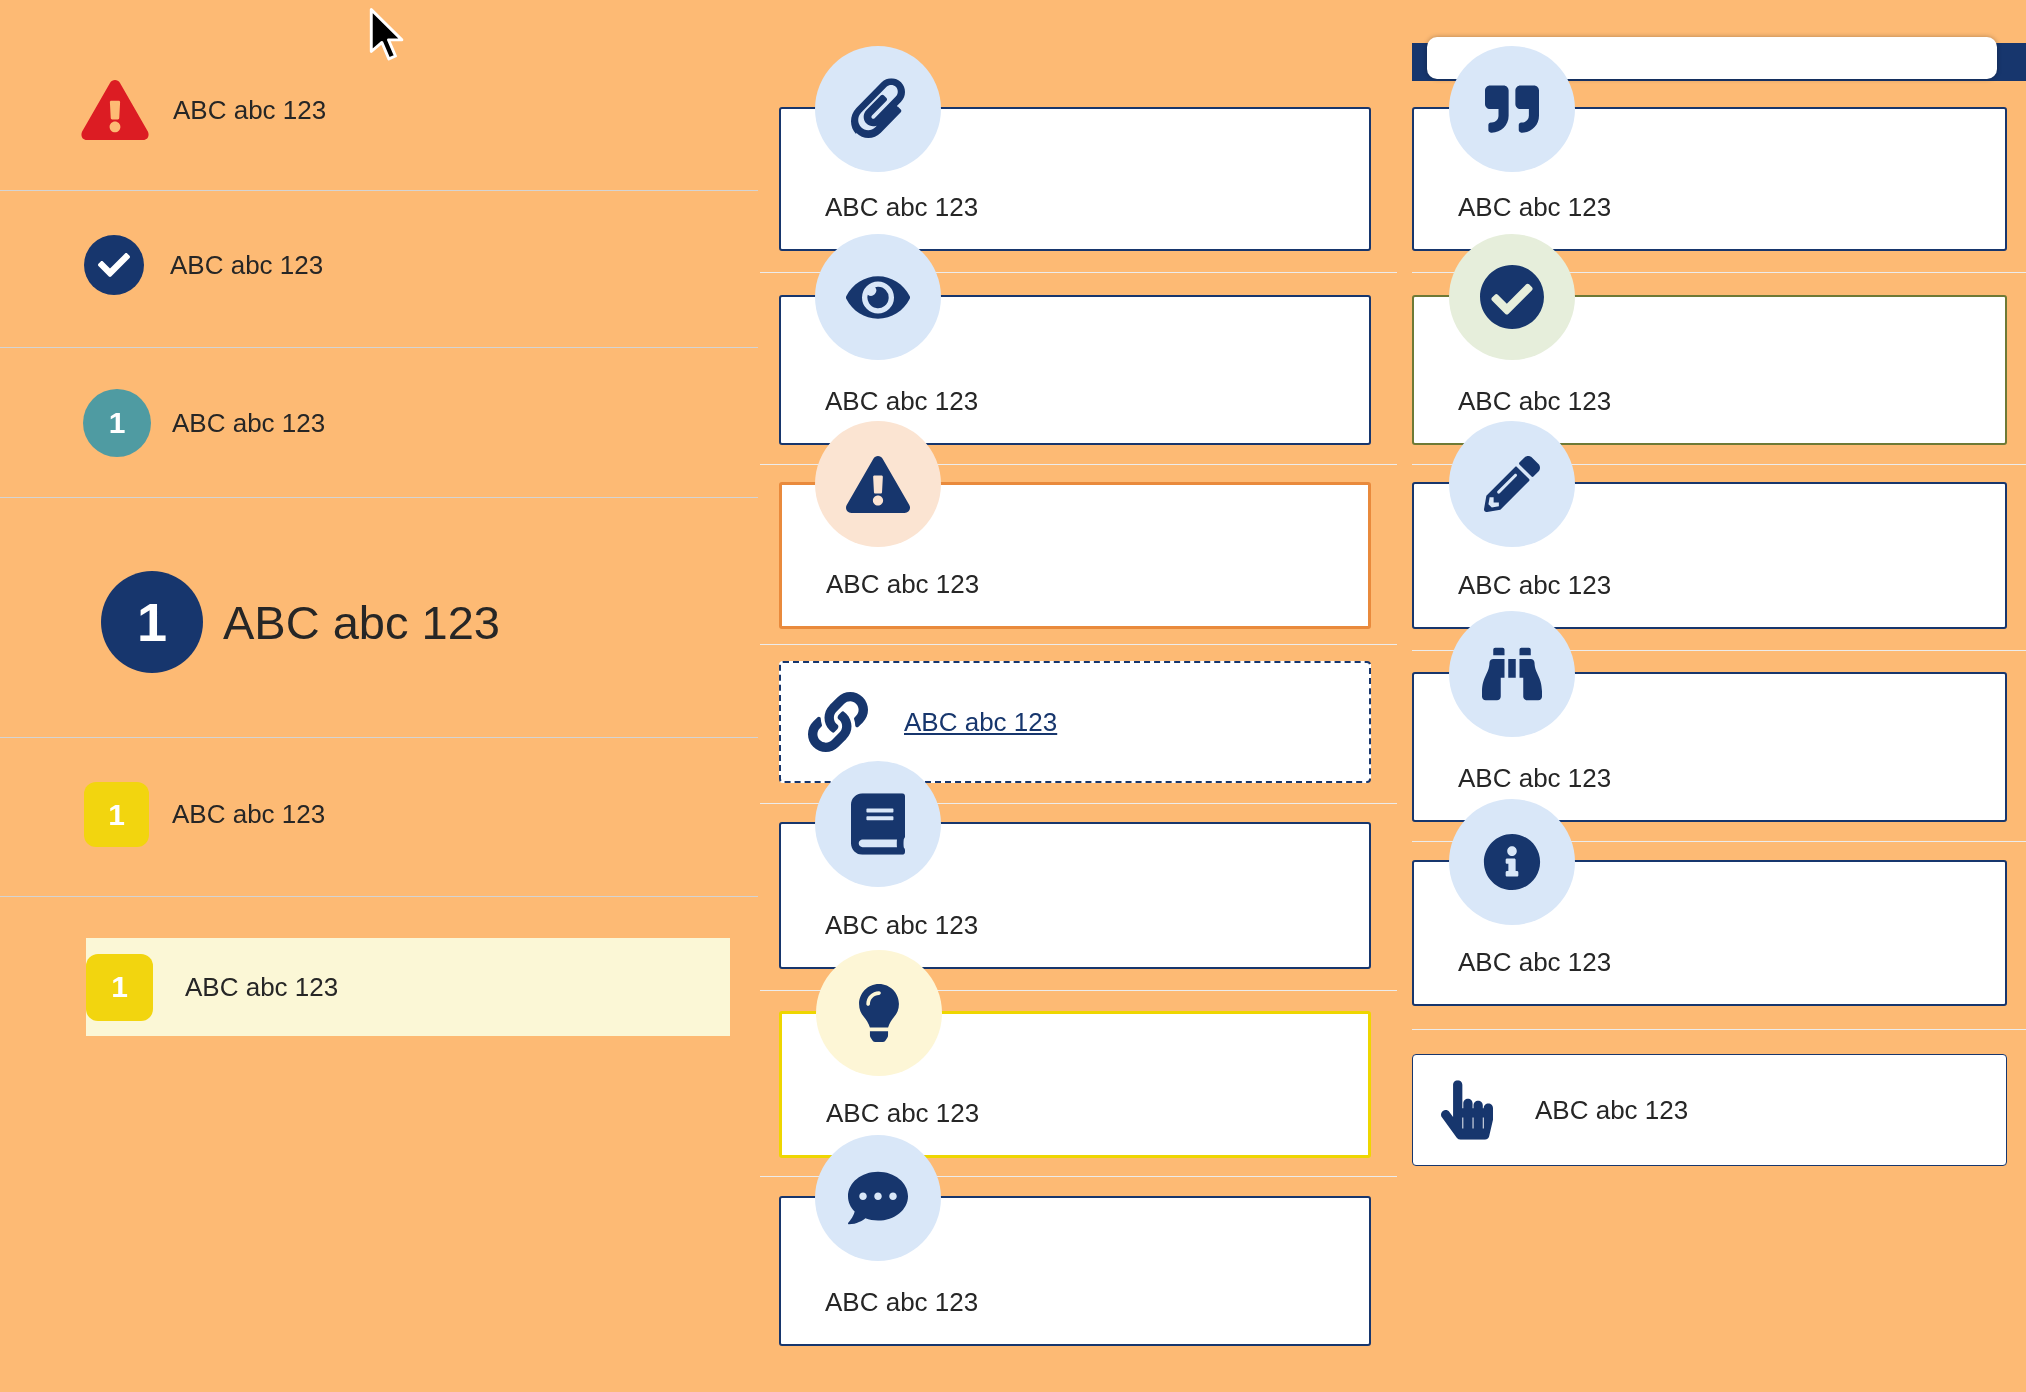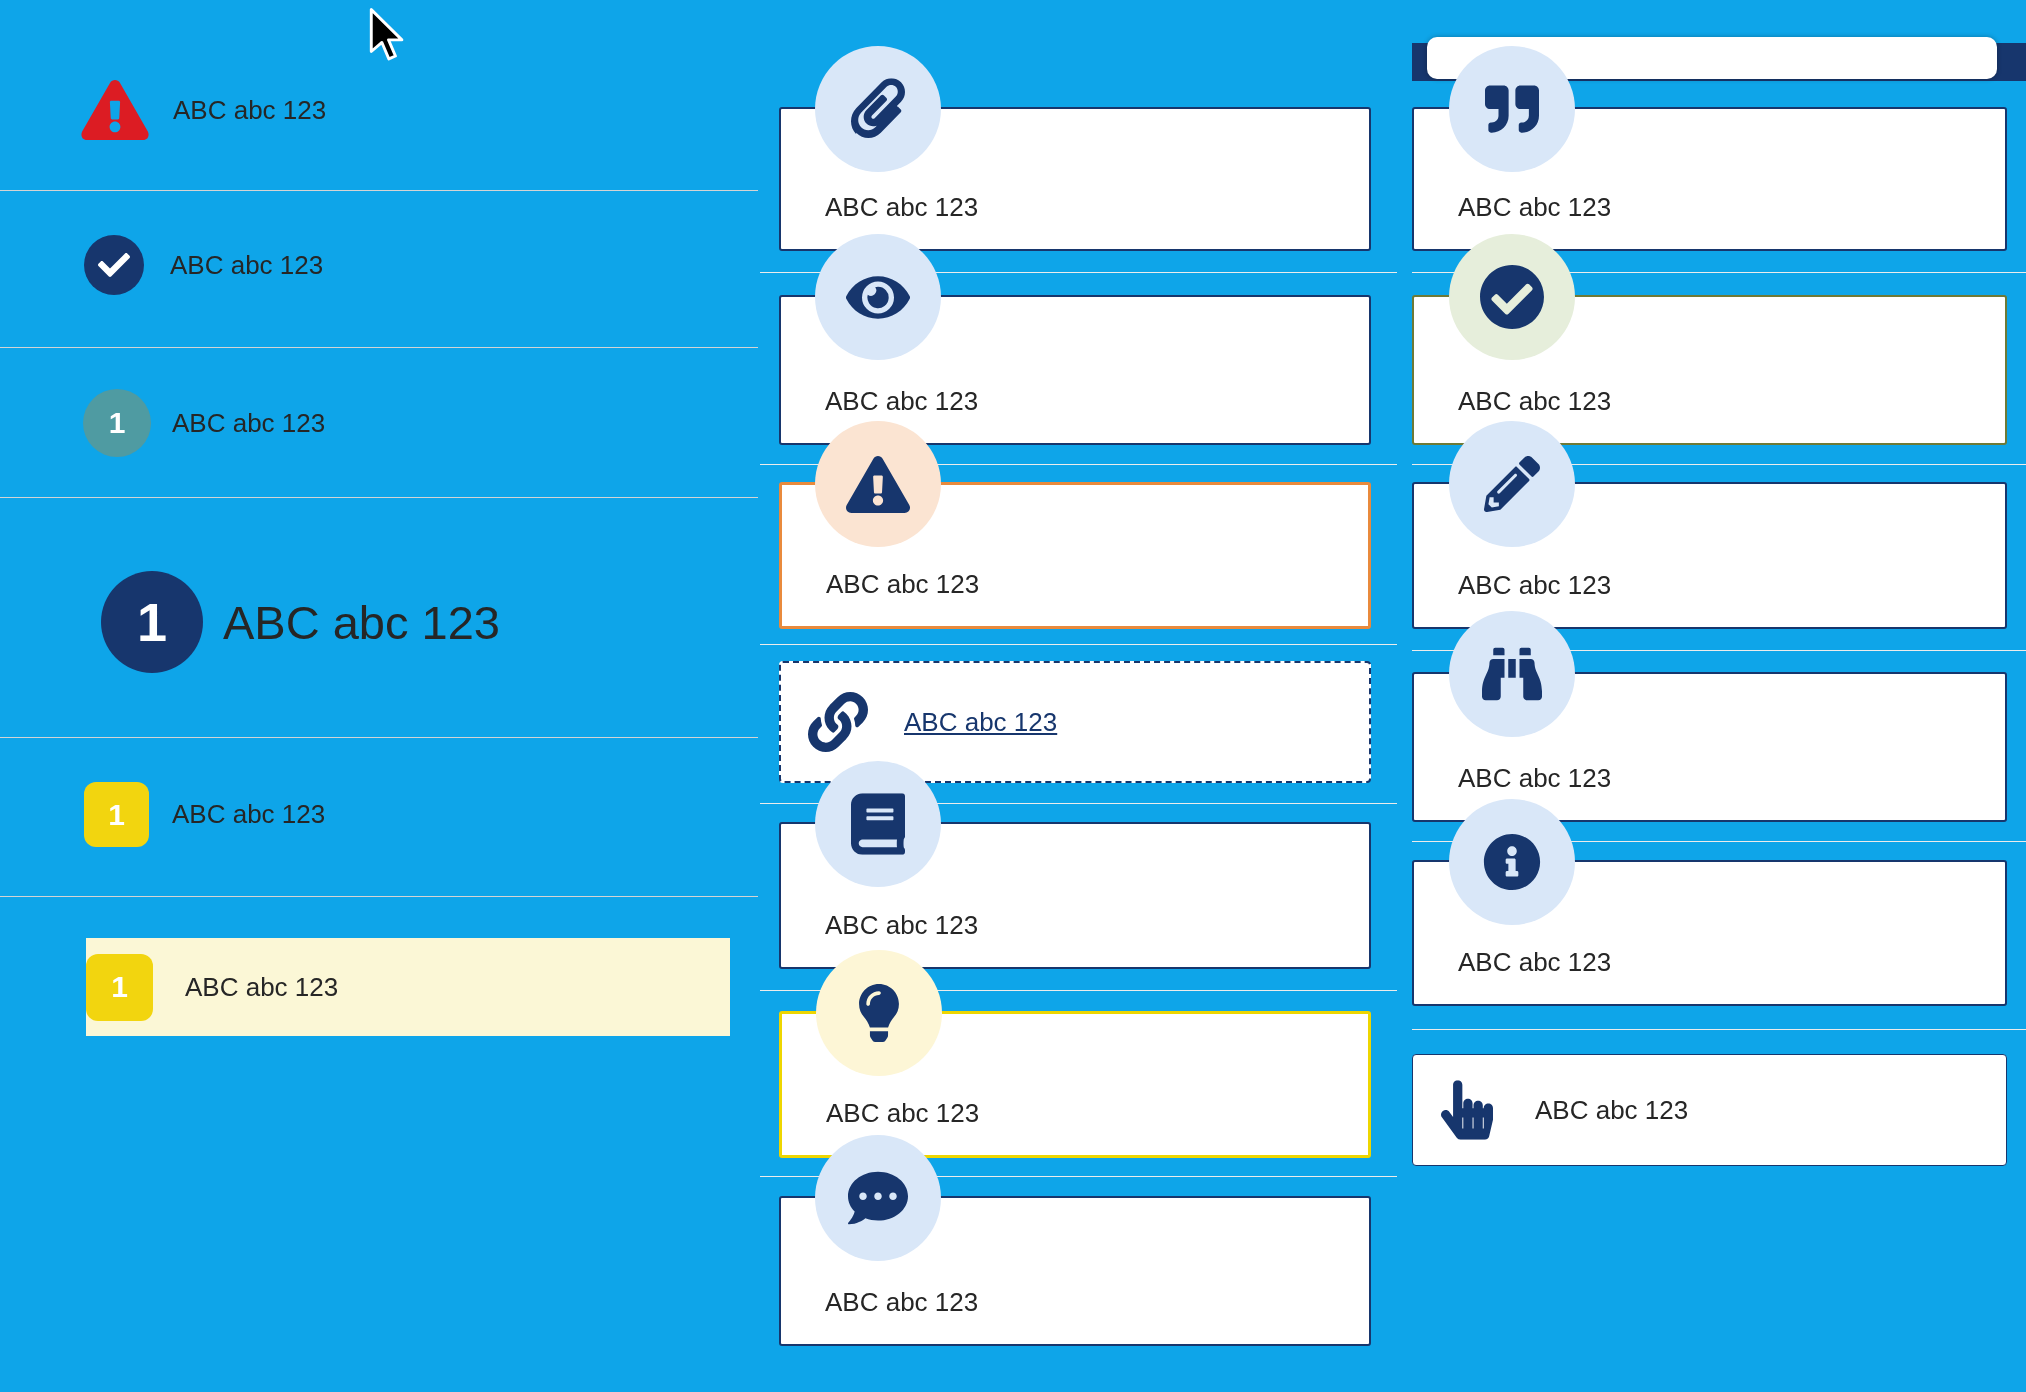--- a/index.html
+++ b/index.html
@@ -1,18 +1,18 @@
 <!DOCTYPE html>
 <html><head>
 <meta charset="utf-8">
 <style>
   * { margin:0; padding:0; box-sizing:border-box; }
   html,body { background:#fff; }
   body { font-family:"Liberation Sans", sans-serif; }
-  .stage { position:relative; width:2026px; height:1392px; background:#0ea5e9; overflow:hidden; }
+  .stage { position:relative; width:2026px; height:1392px; background:#fdba74; overflow:hidden; }
   .divider { position:absolute; left:0; width:758px; height:1px; background:#d4d4d4; }
   .sep { position:absolute; height:1px; background:#ececec; }
   .left-item { position:absolute; display:flex; align-items:center; }
   .left-label { font-size:26px; color:#262626; white-space:nowrap; }
   .left-label-big { font-size:47px; color:#262626; white-space:nowrap; }
   .round { border-radius:50%; display:flex; align-items:center; justify-content:center; flex:0 0 auto; }
   .sq { border-radius:12px; display:flex; align-items:center; justify-content:center; flex:0 0 auto; }
   .badge-num { color:#fff; font-weight:bold; line-height:1; }
   .callout { position:absolute; background:#fff; border:2px solid #17366d; border-radius:3px; }
   .callout.v-orange { border:3px solid #e98a3c; }

